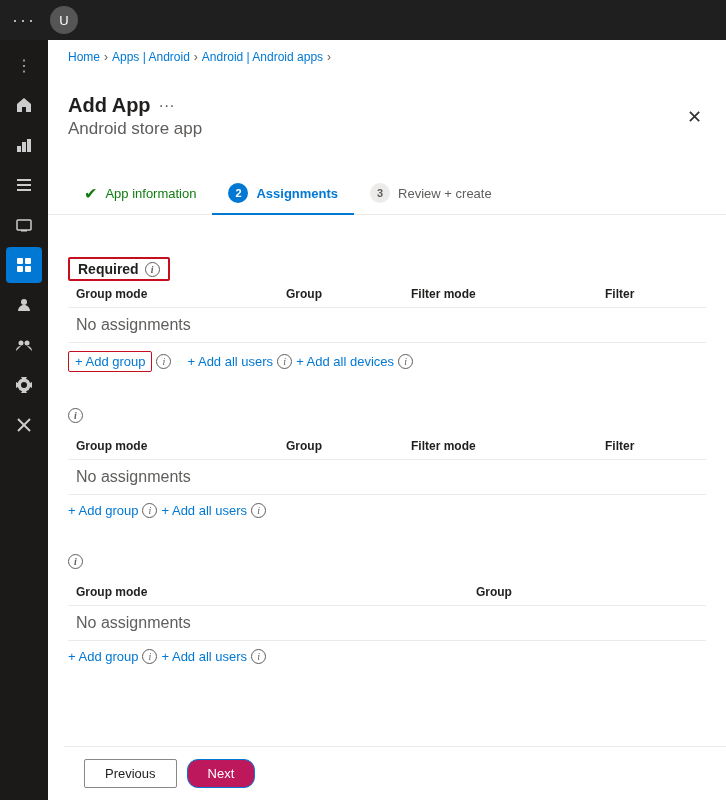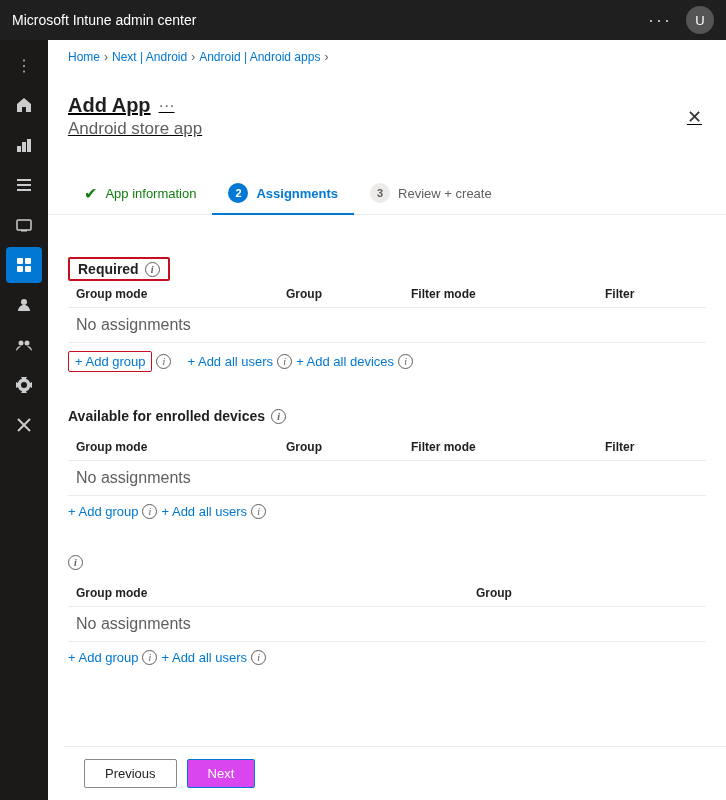--- a/index.html
+++ b/index.html
@@ -46,21 +46,21 @@
     .breadcrumb {
       padding: 10px 20px 4px 20px;
       font-size: 12px; color: #0078d4; display: flex; align-items: center; gap: 4px;
     }
     .breadcrumb span { color: #605e5c; }
     .breadcrumb a { color: #0078d4; text-decoration: none; }
 
     
     .page-header {
       padding: 4px 20px 12px 20px;
-      display: flex; align-items: center; justify-content: space-between; text-decoration: underline;
+      display: flex; align-items: center; justify-content: space-between;
     }
     .page-header-left { display: flex; align-items: center; gap: 10px; }
     .page-title { font-size: 20px; font-weight: 600; color: #201f1e; }
     .page-subtitle { font-size: 17px; color: #605e5c; margin-top: 2px; }
     .page-header-dots { color: #605e5c; font-size: 16px; cursor: pointer; }
     .close-btn { background: none; border: none; font-size: 18px; cursor: pointer; color: #333; padding: 4px; }
 
     
     .wizard-tabs {
       display: flex; align-items: center; padding: 0 20px;
@@ -135,29 +135,28 @@
     
     .page-footer {
       border-top: 1px solid #edebe9; padding: 12px 20px;
       display: flex; align-items: center; gap: 10px; background: white; margin-left: 16px;
     }
     .btn-prev {
       background: white; border: 1px solid #8a8886; color: #201f1e;
       padding: 6px 20px; font-size: 13px; cursor: pointer; border-radius: 2px;
     }
     .btn-next {
-      background: #d946ef; border: 1px solid #0078d4; color: white;
-      padding: 6px 20px; font-size: 13px; cursor: pointer; border-radius: 2px;
+      background: #be185d; border: 1px solid #0078d4; color: white;
+      padding: 6px 20px; font-size: 13px; cursor: pointer; border-radius: 11px;
     }
   </style>
 </head>
 <body>
 
 <div class="topbar">
-  <span class="topbar-title">Microsoft Intune admin center</span>
   <div class="topbar-right">
     <span class="topbar-dots">···</span>
     <div class="topbar-avatar">U</div>
   </div>
 </div>
 
 <div class="app-layout">
 
   <div class="sidebar">
     <div class="sidebar-toggle">⋮</div>
@@ -229,21 +228,21 @@
           <line x1="15" y1="3" x2="3" y2="15" stroke="currentColor" stroke-width="2"></line>
         </svg>
     </div>
   </div>
 
   <div class="main-content">
 
     <div class="breadcrumb">
       <a href="#">Home</a>
       <span>›</span>
-      <a href="#">Next | Android</a>
+      <a href="#">Apps | Android</a>
       <span>›</span>
       <a href="#">Android | Android apps</a>
       <span>›</span>
     </div>
 
     <div class="page-header">
       <div class="page-header-left">
         <div>
           <div style="display:flex;align-items:center;gap:8px;">
             <span class="page-title">Add App</span>
@@ -311,21 +310,20 @@
           <span class="info-icon" style="margin:0 4px 0 4px;">i</span>
           <span class="add-link">
             <span>+ Add all devices</span>
           </span>
           <span class="info-icon" style="margin:0 4px;">i</span>
         </div>
       </div>
 
       <div class="section">
         <div class="subsection-title">
-          <span>Available for enrolled devices</span>
           <span class="info-icon">i</span>
         </div>
 
         <table class="assign-table">
           <thead>
             <tr>
               <th>Group mode</th>
               <th>Group</th>
               <th>Filter mode</th>
               <th>Filter</th>

